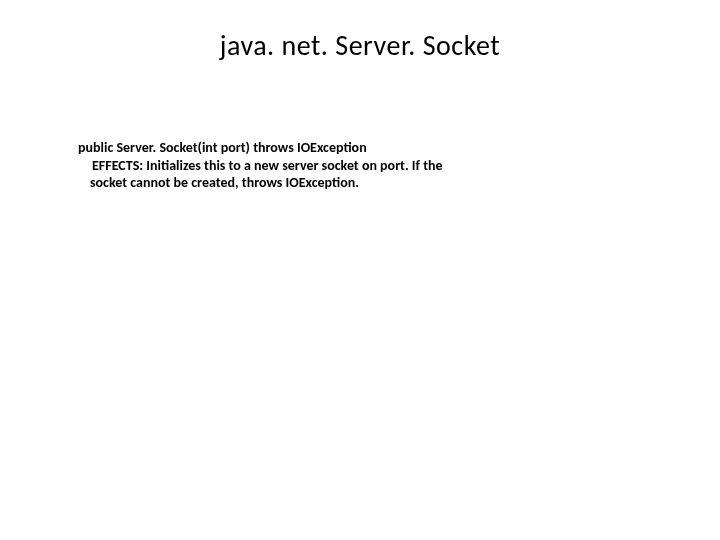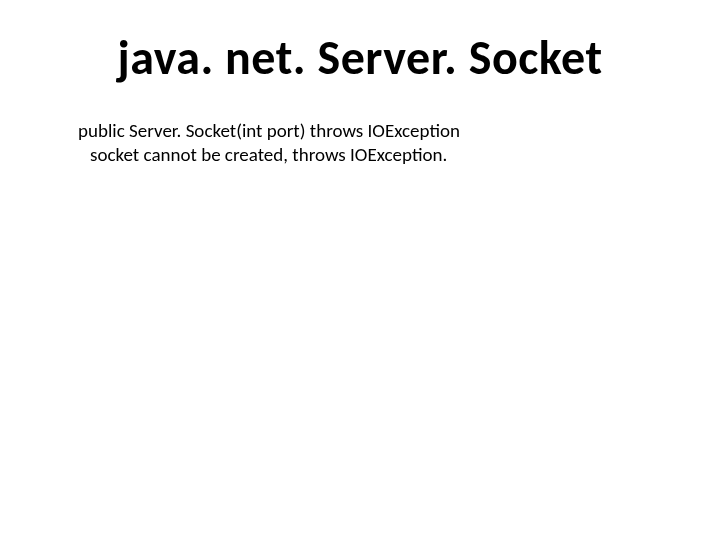--- a/index.html
+++ b/index.html
@@ -14,43 +14,44 @@
       font-family: Calibri, 'Segoe UI', Arial, sans-serif;
       color: #000000;
       position: relative;
     }
     .slide {
       width: 100%;
       height: 100%;
       padding: 28px 78px 40px 78px;
     }
     .title {
-      font-size: 48px;
-      font-weight: 700;
+      font-size: 28px;
+      font-weight: 400;
       text-align: center;
-      margin-bottom: 32px;
+      margin-bottom: 76px;
       letter-spacing: 0.5px;
     }
     .body-text {
-      font-size: 19px;
+      font-size: 14px;
       line-height: 1.25;
-      font-weight: 400;
+      font-weight: 700;
     }
     .line1 {
       margin-left: 0;
     }
     .line2 {
       margin-left: 14px;
     }
     .line3 {
       margin-left: 12px;
     }
   </style>
 </head>
 <body>
 
 <div class="slide">
   <h1 class="title">java. net. Server. Socket</h1>
   <div class="body-text">
     <div class="line1">public Server. Socket(int port) throws IOException</div>
+    <div class="line2">EFFECTS: Initializes this to a new server socket on port.  If the</div>
     <div class="line3">socket cannot be created, throws IOException.</div>
   </div>
 </div>
 
 </body></html>

